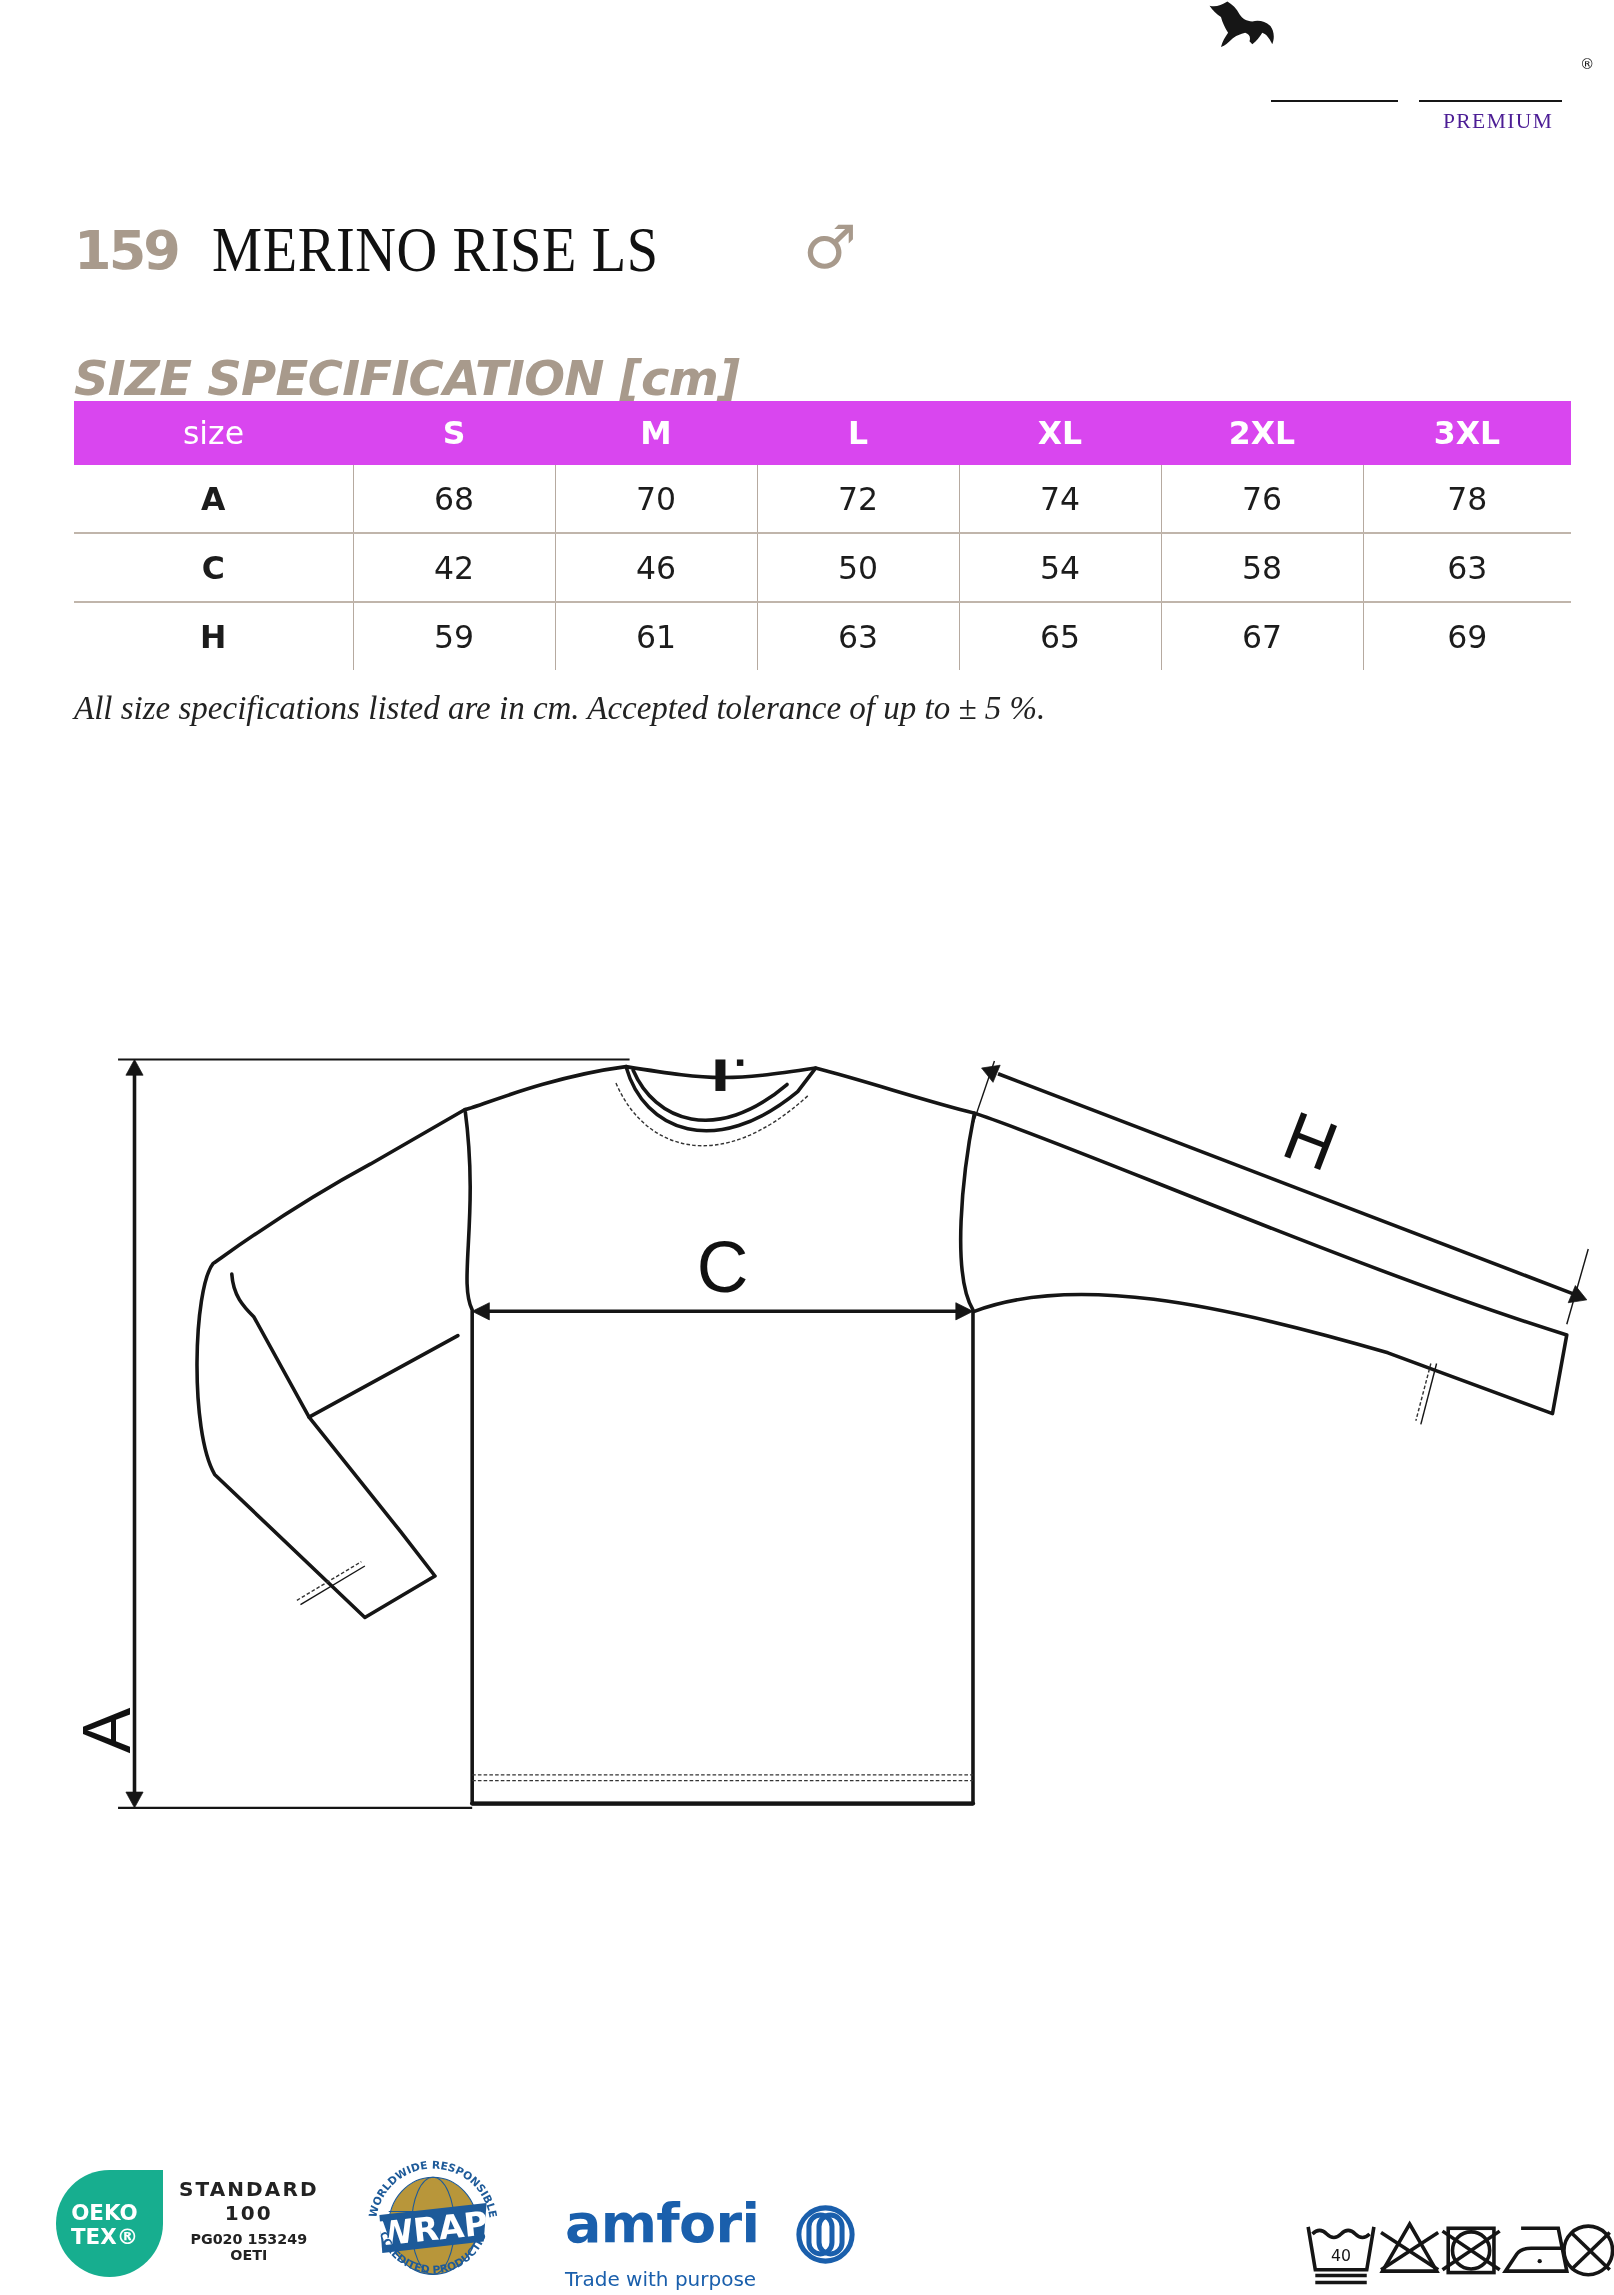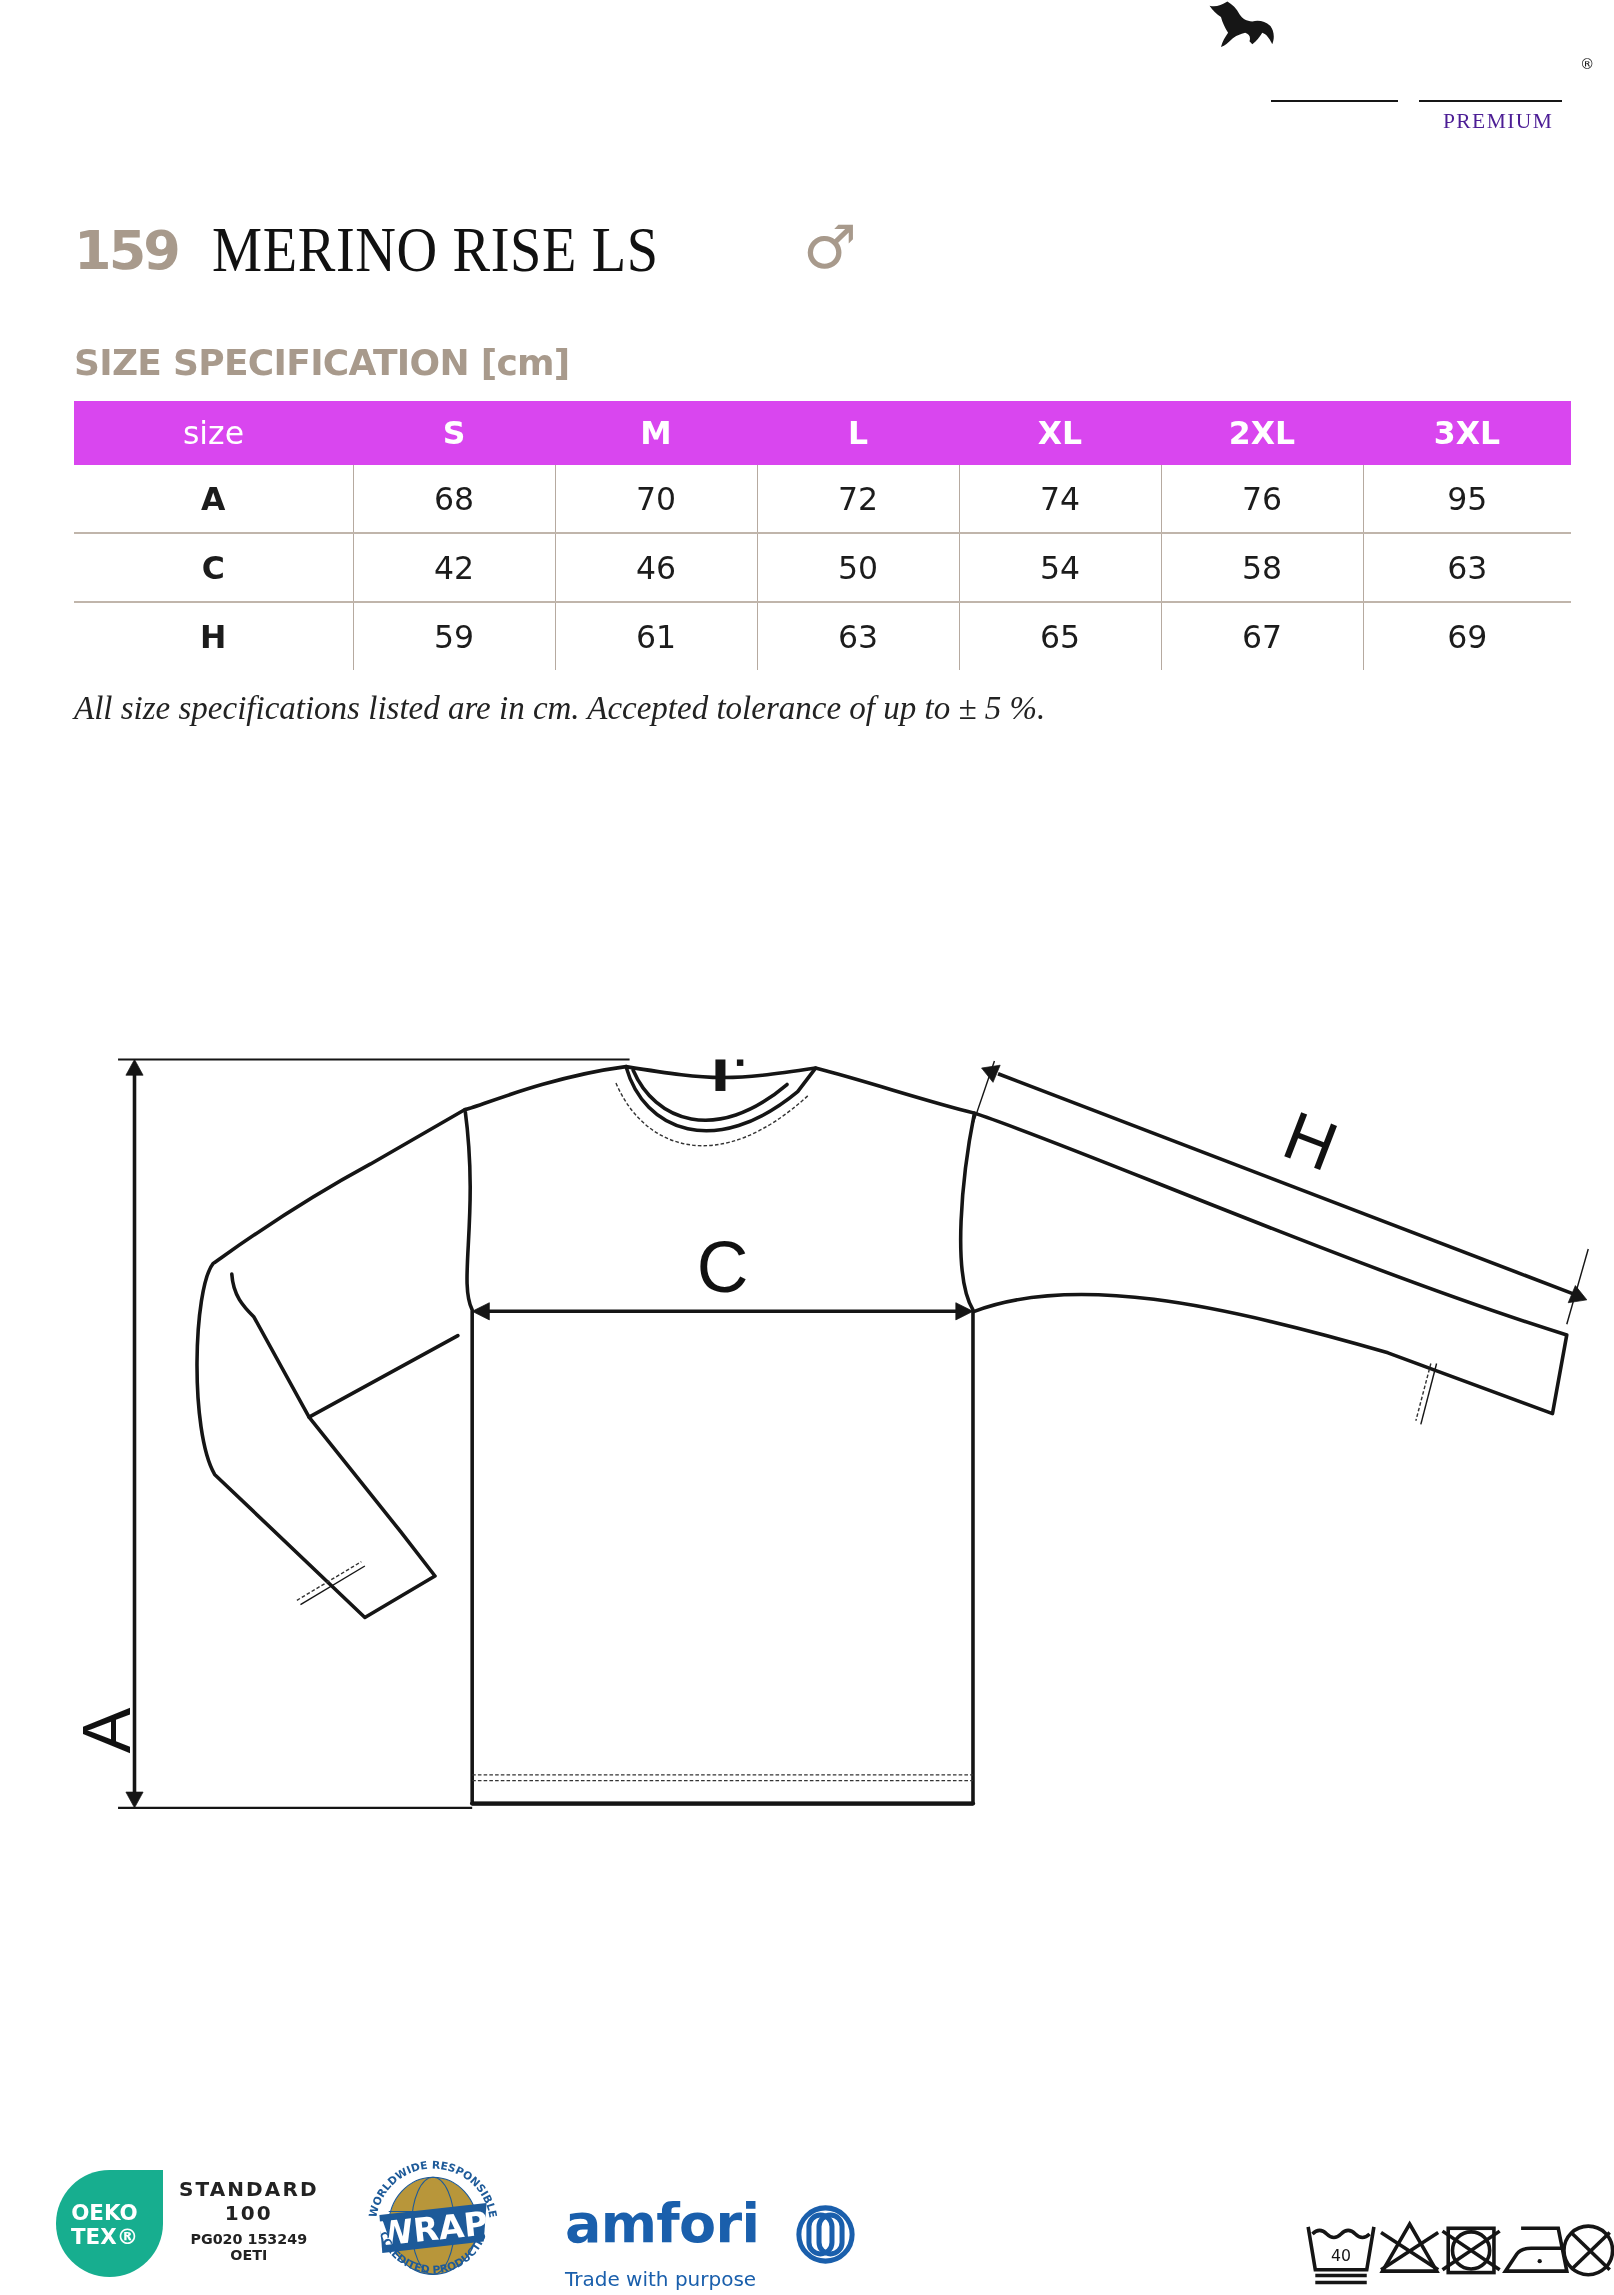--- a/index.html
+++ b/index.html
@@ -12,21 +12,21 @@
   #logo .reg { position:absolute; left:392px; top:56px; font-size:14.3px; color:#161616; }
   #logo .rule1 { position:absolute; left:83px; top:100px; width:127px; height:2.1px; background:#161616; }
   #logo .rule2 { position:absolute; left:231px; top:100px; width:143px; height:2.1px; background:#161616; }
   #logo .premium { position:absolute; left:255px; top:109px; font-family:"Liberation Serif", serif; font-size:21.5px; letter-spacing:1.4px; color:#4c1d95; }
 
   
   #title-num { left:74px; top:219px; font-family:"DejaVu Sans", sans-serif; font-weight:bold; font-size:54px; color:#a89a8c; letter-spacing:-2.9px; }
   #title-name { left:212px; top:213px; font-family:"Liberation Serif", serif; font-size:64px; color:#111; transform:scaleX(0.88); transform-origin:left; letter-spacing:0.7px; }
   #title-sex { left:803px; top:212px; font-family:"DejaVu Sans", sans-serif; font-size:60px; color:#a89a8c; }
 
-  #spec-heading { left:74px; top:342px; font-family:"DejaVu Sans", sans-serif; font-weight:bold; font-size:36px; color:#a89a8c; letter-spacing:-0.7px; }
+  #spec-heading { left:74px; top:350px; font-family:"DejaVu Sans", sans-serif; font-weight:bold; font-size:48px; color:#a89a8c; letter-spacing:-0.7px;font-style:italic; }
 
   
   #size-table { left:74px; top:401px; width:1496px; border-collapse:collapse; table-layout:fixed; }
   #size-table th { background:#d946ef; color:#ffffff; height:64px; font-family:"DejaVu Sans", sans-serif; font-weight:bold; font-size:31.5px; text-align:center; padding:0; }
   #size-table th.first { font-weight:normal; }
   #size-table td { height:67px; text-align:center; font-family:"DejaVu Sans", sans-serif; font-size:31.5px; color:#1c1c1c; padding:0; border-left:1.4px solid #b6aaa0; }
   #size-table td.rowhead { border-left:none; font-weight:bold; }
   #size-table tr.sep td { border-bottom:2.1px solid #c0b5ab; }
 
   #tolerance-note { left:74px; top:690px; font-family:"Liberation Serif", serif; font-style:italic; font-size:33px; color:#222; }
@@ -90,21 +90,21 @@
     </tr>
   </thead>
   <tbody>
     <tr class="sep">
       <td class="rowhead">A</td>
       <td>68</td>
       <td>70</td>
       <td>72</td>
       <td>74</td>
       <td>76</td>
-      <td>95</td>
+      <td>78</td>
     </tr>
     <tr class="sep">
       <td class="rowhead">C</td>
       <td>42</td>
       <td>46</td>
       <td>50</td>
       <td>54</td>
       <td>58</td>
       <td>63</td>
     </tr>

